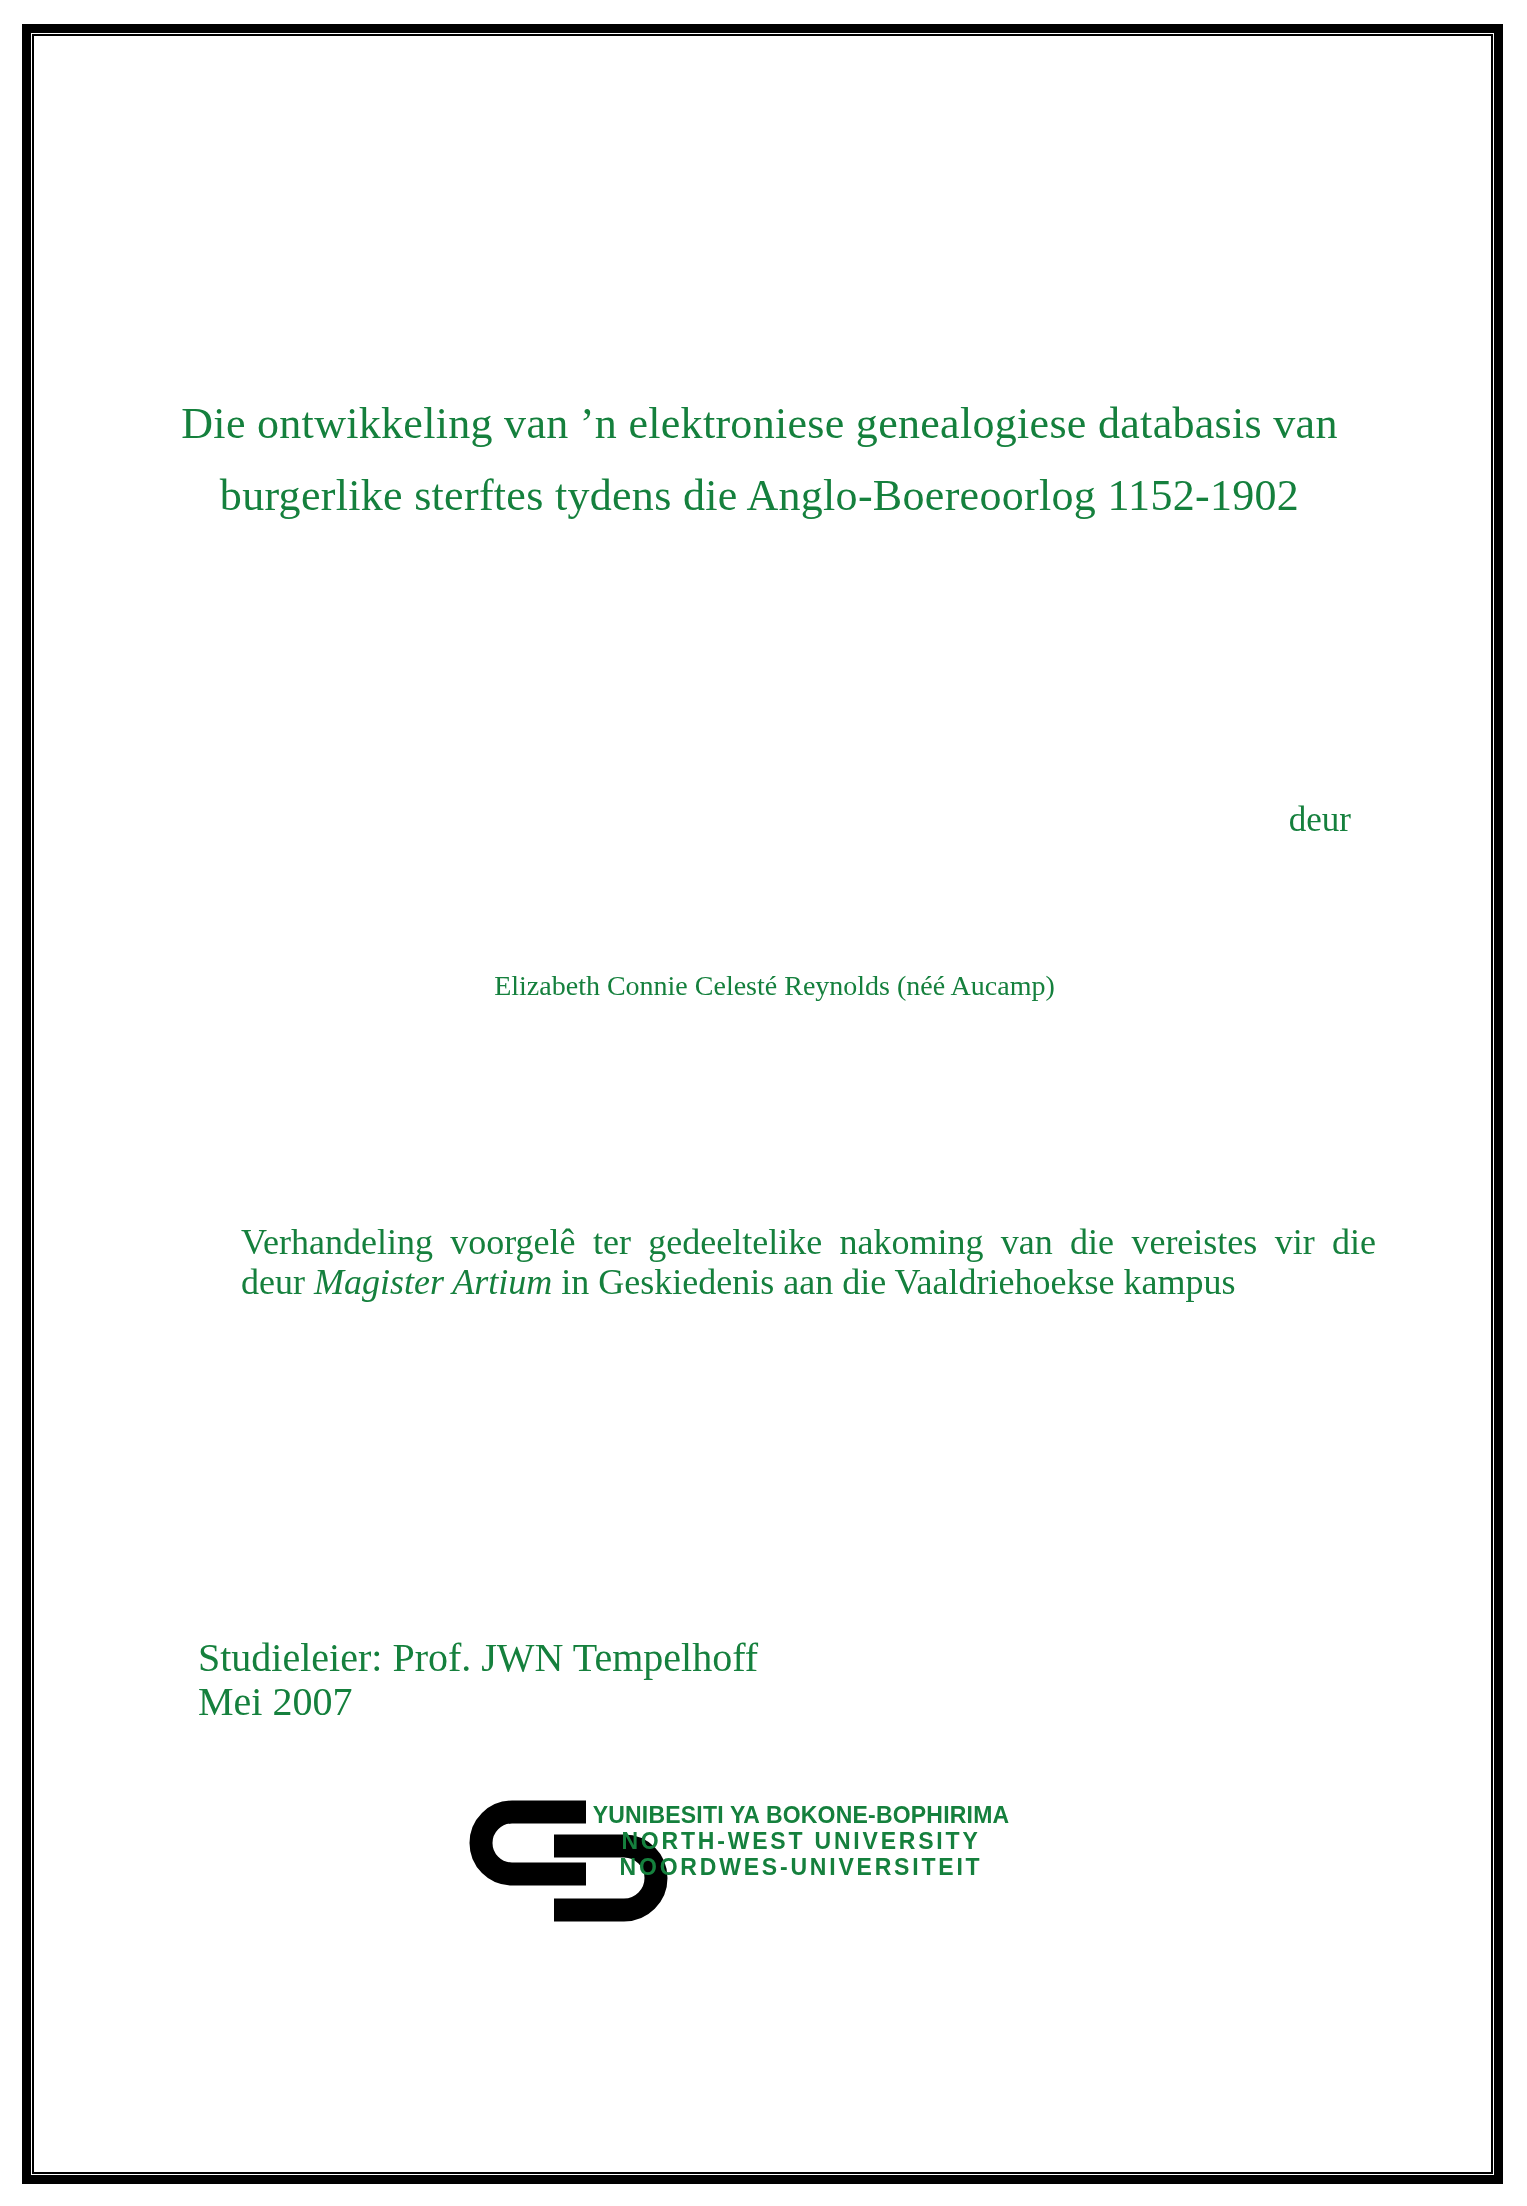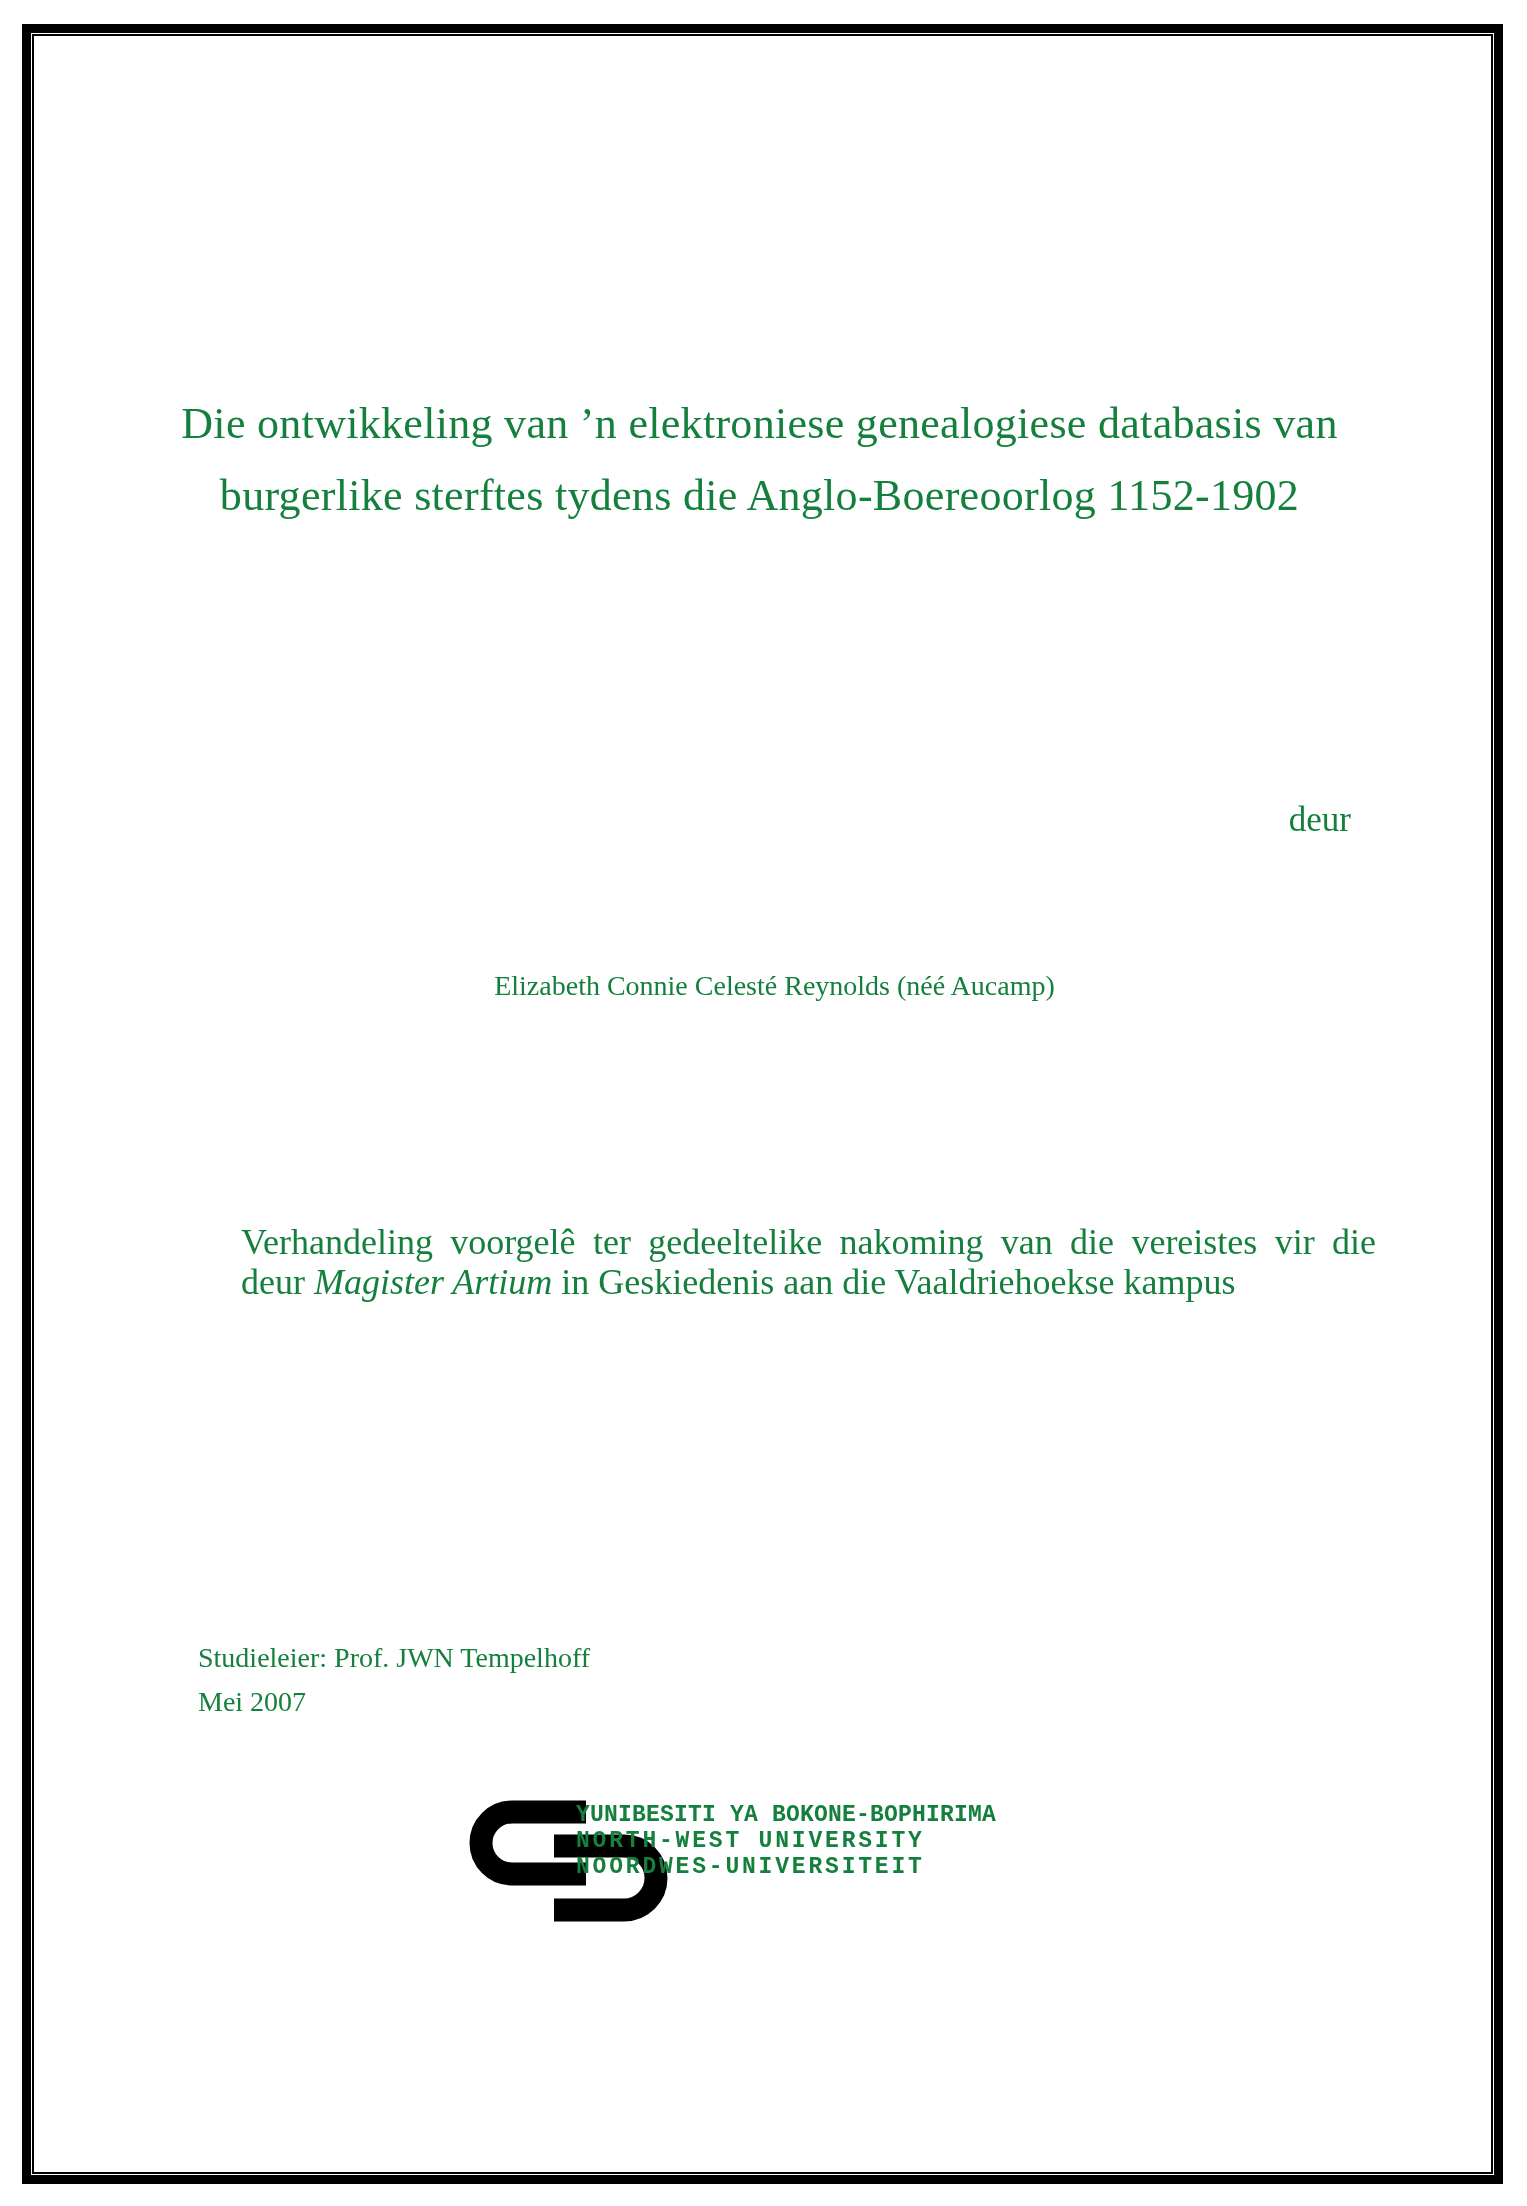--- a/index.html
+++ b/index.html
@@ -42,30 +42,30 @@
     left:198px;top:1222px;width:1135px;
     font-size:36px;line-height:40px;margin-left:43px;
   }
   .statement .js{
     text-align:justify;
     text-align-last:justify;
   }
   .statement .it{font-style:italic;text-align:center;}
   .supervisor-block{
     left:198px;top:1636px;
-    font-size:28px;line-height:44px;
+    font-size:40px;line-height:44px;
   }
   .logo{
     left:458px;top:1788px;width:580px;height:150px;
   }
   .logo svg{position:absolute;left:0;top:0;}
   .logo-text{
     position:absolute;left:118px;top:14px;width:450px;
-    text-align:left;
-    font-family:Liberation Mono, monospace;
+    text-align:center;
+    font-family:Liberation Sans, sans-serif;
     font-weight:bold;
     font-size:23px;line-height:26px;
     white-space:nowrap;
   }
   .logo-text .l1{letter-spacing:0.2px;}
   .logo-text .lw{letter-spacing:2.8px;}
 </style>
 </head>
 <body>
 

